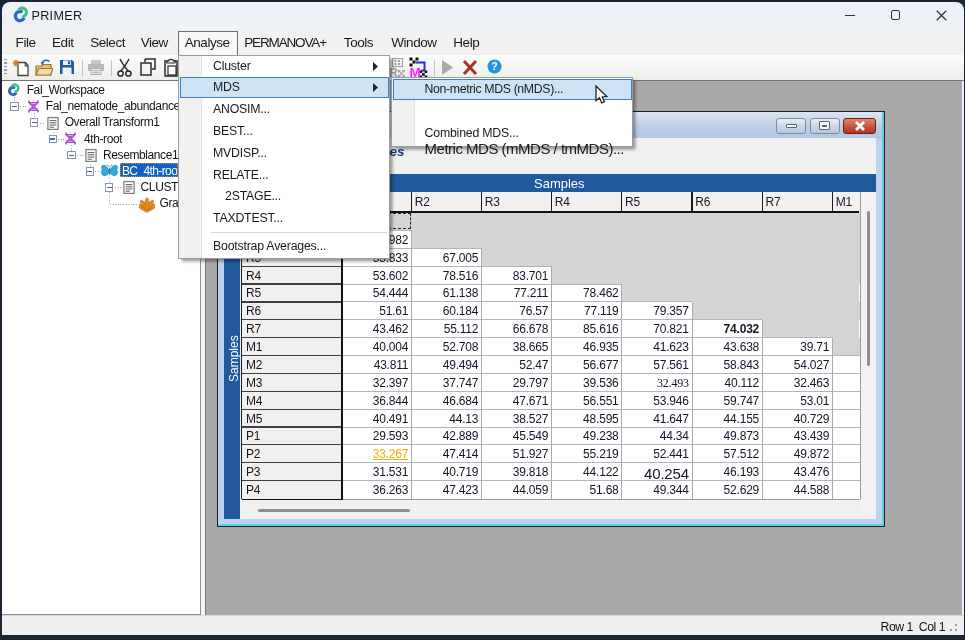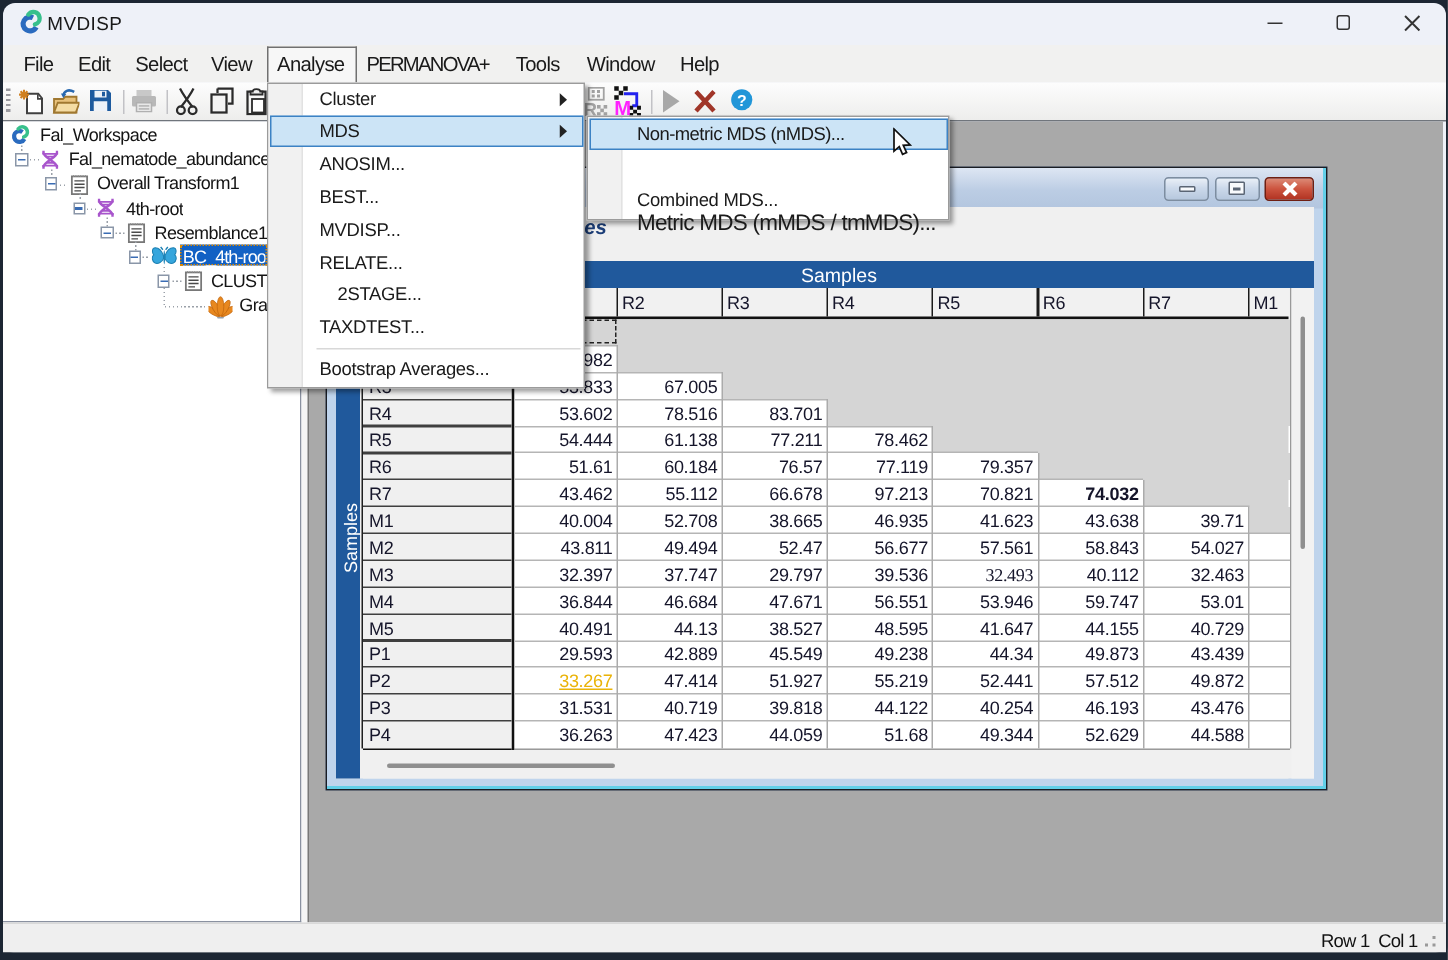--- a/index.html
+++ b/index.html
@@ -8,21 +8,21 @@
 svg{position:absolute;display:block;}
 </style></head>
 <body>
 
 <div style="position:absolute;left:0;top:0;width:965px;height:640px;background:#1c2633;border-radius:9px;overflow:hidden;"></div>
 <div style="position:absolute;left:1.5px;top:1.5px;width:962px;height:633.5px;background:#eef1f8;border-radius:8px 8px 7px 7px;overflow:hidden;"></div>
 <svg style="left:13px;top:6px" width="15" height="18" viewBox="0 0 15 18">
 <circle cx="7" cy="10" r="4.6" fill="none" stroke="#2a6bbf" stroke-width="3.4" stroke-dasharray="21.5 7.4" stroke-dashoffset="-3.2" transform="rotate(-14 7 10)"></circle>
 <path d="M5.9 3.7 C8.3 0.7 12.6 1.9 13.3 5.3 C13.8 7.7 12.4 9.7 10.3 10.3" fill="none" stroke="#37c08c" stroke-width="2.9" stroke-linecap="round"></path>
 </svg>
-<div class="tx" style="left:31.5px;top:9px;font-size:12.6px;color:#191919;letter-spacing:0.3px;">MVDISP</div>
+<div class="tx" style="left:31.5px;top:9px;font-size:12.6px;color:#191919;letter-spacing:0.3px;">PRIMER</div>
 <div class="ab" style="left:845px;top:14.6px;width:10px;height:1.6px;background:#333;"></div>
 <div class="ab" style="left:890.5px;top:10.3px;width:9.6px;height:9.6px;border:1.3px solid #333;border-radius:2px;"></div>
 <svg style="left:935.5px;top:9.9px" width="11" height="11" viewBox="0 0 11 11">
 <path d="M0.7 0.7 L10.3 10.3 M10.3 0.7 L0.7 10.3" stroke="#333" stroke-width="1.3"></path>
 </svg>
 <div class="ab" style="left:1.5px;top:30px;width:962px;height:25px;background:#f1f1f0;"></div>
 <div class="tx" style="left:25.6px;top:35px;transform:translateX(-50%);font-size:13.5px;letter-spacing:-0.45px;color:#1a1a1a;">File</div>
 <div class="tx" style="left:62.8px;top:35px;transform:translateX(-50%);font-size:13.5px;letter-spacing:-0.45px;color:#1a1a1a;">Edit</div>
 <div class="tx" style="left:107.6px;top:35px;transform:translateX(-50%);font-size:13.5px;letter-spacing:-0.45px;color:#1a1a1a;">Select</div>
 <div class="tx" style="left:154.3px;top:35px;transform:translateX(-50%);font-size:13.5px;letter-spacing:-0.45px;color:#1a1a1a;">View</div>
@@ -286,21 +286,21 @@
 <div class="tx" style="left:548.3px;top:286.47999999999996px;transform:translateX(-100%);font-size:12px;letter-spacing:-0.2px;color:#15152a;">77.211</div>
 <div class="tx" style="left:618.5999999999999px;top:286.47999999999996px;transform:translateX(-100%);font-size:12px;letter-spacing:-0.2px;color:#15152a;">78.462</div>
 <div class="tx" style="left:408.3px;top:304.34999999999997px;transform:translateX(-100%);font-size:12px;letter-spacing:-0.2px;color:#15152a;">51.61</div>
 <div class="tx" style="left:478.3px;top:304.34999999999997px;transform:translateX(-100%);font-size:12px;letter-spacing:-0.2px;color:#15152a;">60.184</div>
 <div class="tx" style="left:548.3px;top:304.34999999999997px;transform:translateX(-100%);font-size:12px;letter-spacing:-0.2px;color:#15152a;">76.57</div>
 <div class="tx" style="left:618.5999999999999px;top:304.34999999999997px;transform:translateX(-100%);font-size:12px;letter-spacing:-0.2px;color:#15152a;text-align:center;">77.119</div>
 <div class="tx" style="left:688.8px;top:304.34999999999997px;transform:translateX(-100%);font-size:12px;letter-spacing:-0.2px;color:#15152a;">79.357</div>
 <div class="tx" style="left:408.3px;top:322.21999999999997px;transform:translateX(-100%);font-size:12px;letter-spacing:-0.2px;color:#15152a;">43.462</div>
 <div class="tx" style="left:478.3px;top:322.21999999999997px;transform:translateX(-100%);font-size:12px;letter-spacing:-0.2px;color:#15152a;">55.112</div>
 <div class="tx" style="left:548.3px;top:322.21999999999997px;transform:translateX(-100%);font-size:12px;letter-spacing:-0.2px;color:#15152a;">66.678</div>
-<div class="tx" style="left:618.5999999999999px;top:322.21999999999997px;transform:translateX(-100%);font-size:12px;letter-spacing:-0.2px;color:#15152a;">97.213</div>
+<div class="tx" style="left:618.5999999999999px;top:322.21999999999997px;transform:translateX(-100%);font-size:12px;letter-spacing:-0.2px;color:#15152a;">85.616</div>
 <div class="tx" style="left:688.8px;top:322.21999999999997px;transform:translateX(-100%);font-size:12px;letter-spacing:-0.2px;color:#15152a;">70.821</div>
 <div class="tx" style="left:759.0999999999999px;top:322.21999999999997px;transform:translateX(-100%);font-size:12px;letter-spacing:-0.2px;color:#15152a;font-weight:bold;">74.032</div>
 <div class="tx" style="left:408.3px;top:340.09px;transform:translateX(-100%);font-size:12px;letter-spacing:-0.2px;color:#15152a;">40.004</div>
 <div class="tx" style="left:478.3px;top:340.09px;transform:translateX(-100%);font-size:12px;letter-spacing:-0.2px;color:#15152a;">52.708</div>
 <div class="tx" style="left:548.3px;top:340.09px;transform:translateX(-100%);font-size:12px;letter-spacing:-0.2px;color:#15152a;">38.665</div>
 <div class="tx" style="left:618.5999999999999px;top:340.09px;transform:translateX(-100%);font-size:12px;letter-spacing:-0.2px;color:#15152a;">46.935</div>
 <div class="tx" style="left:688.8px;top:340.09px;transform:translateX(-100%);font-size:12px;letter-spacing:-0.2px;color:#15152a;">41.623</div>
 <div class="tx" style="left:759.0999999999999px;top:340.09px;transform:translateX(-100%);font-size:12px;letter-spacing:-0.2px;color:#15152a;">43.638</div>
 <div class="tx" style="left:829.3px;top:340.09px;transform:translateX(-100%);font-size:12px;letter-spacing:-0.2px;color:#15152a;">39.71</div>
 <div class="tx" style="left:408.3px;top:357.96px;transform:translateX(-100%);font-size:12px;letter-spacing:-0.2px;color:#15152a;">43.811</div>
@@ -342,21 +342,21 @@
 <div class="tx" style="left:478.3px;top:447.30999999999995px;transform:translateX(-100%);font-size:12px;letter-spacing:-0.2px;color:#15152a;">47.414</div>
 <div class="tx" style="left:548.3px;top:447.30999999999995px;transform:translateX(-100%);font-size:12px;letter-spacing:-0.2px;color:#15152a;">51.927</div>
 <div class="tx" style="left:618.5999999999999px;top:447.30999999999995px;transform:translateX(-100%);font-size:12px;letter-spacing:-0.2px;color:#15152a;">55.219</div>
 <div class="tx" style="left:688.8px;top:447.30999999999995px;transform:translateX(-100%);font-size:12px;letter-spacing:-0.2px;color:#15152a;">52.441</div>
 <div class="tx" style="left:759.0999999999999px;top:447.30999999999995px;transform:translateX(-100%);font-size:12px;letter-spacing:-0.2px;color:#15152a;">57.512</div>
 <div class="tx" style="left:829.3px;top:447.30999999999995px;transform:translateX(-100%);font-size:12px;letter-spacing:-0.2px;color:#15152a;">49.872</div>
 <div class="tx" style="left:408.3px;top:465.17999999999995px;transform:translateX(-100%);font-size:12px;letter-spacing:-0.2px;color:#15152a;">31.531</div>
 <div class="tx" style="left:478.3px;top:465.17999999999995px;transform:translateX(-100%);font-size:12px;letter-spacing:-0.2px;color:#15152a;">40.719</div>
 <div class="tx" style="left:548.3px;top:465.17999999999995px;transform:translateX(-100%);font-size:12px;letter-spacing:-0.2px;color:#15152a;">39.818</div>
 <div class="tx" style="left:618.5999999999999px;top:465.17999999999995px;transform:translateX(-100%);font-size:12px;letter-spacing:-0.2px;color:#15152a;">44.122</div>
-<div class="tx" style="left:688.8px;top:465.17999999999995px;transform:translateX(-100%);font-size:12px;letter-spacing:-0.2px;color:#15152a;">40.254</div>
+<div class="tx" style="left:688.8px;top:465.17999999999995px;transform:translateX(-100%);font-size:15px;letter-spacing:-0.2px;color:#15152a;">40.254</div>
 <div class="tx" style="left:759.0999999999999px;top:465.17999999999995px;transform:translateX(-100%);font-size:12px;letter-spacing:-0.2px;color:#15152a;">46.193</div>
 <div class="tx" style="left:829.3px;top:465.17999999999995px;transform:translateX(-100%);font-size:12px;letter-spacing:-0.2px;color:#15152a;">43.476</div>
 <div class="tx" style="left:408.3px;top:483.04999999999995px;transform:translateX(-100%);font-size:12px;letter-spacing:-0.2px;color:#15152a;">36.263</div>
 <div class="tx" style="left:478.3px;top:483.04999999999995px;transform:translateX(-100%);font-size:12px;letter-spacing:-0.2px;color:#15152a;">47.423</div>
 <div class="tx" style="left:548.3px;top:483.04999999999995px;transform:translateX(-100%);font-size:12px;letter-spacing:-0.2px;color:#15152a;">44.059</div>
 <div class="tx" style="left:618.5999999999999px;top:483.04999999999995px;transform:translateX(-100%);font-size:12px;letter-spacing:-0.2px;color:#15152a;">51.68</div>
 <div class="tx" style="left:688.8px;top:483.04999999999995px;transform:translateX(-100%);font-size:12px;letter-spacing:-0.2px;color:#15152a;">49.344</div>
 <div class="tx" style="left:759.0999999999999px;top:483.04999999999995px;transform:translateX(-100%);font-size:12px;letter-spacing:-0.2px;color:#15152a;">52.629</div>
 <div class="tx" style="left:829.3px;top:483.04999999999995px;transform:translateX(-100%);font-size:12px;letter-spacing:-0.2px;color:#15152a;">44.588</div>
 <div class="ab" style="left:343px;top:213.1px;width:67.5px;height:16.37px;border:1.2px dashed #222;"></div>

